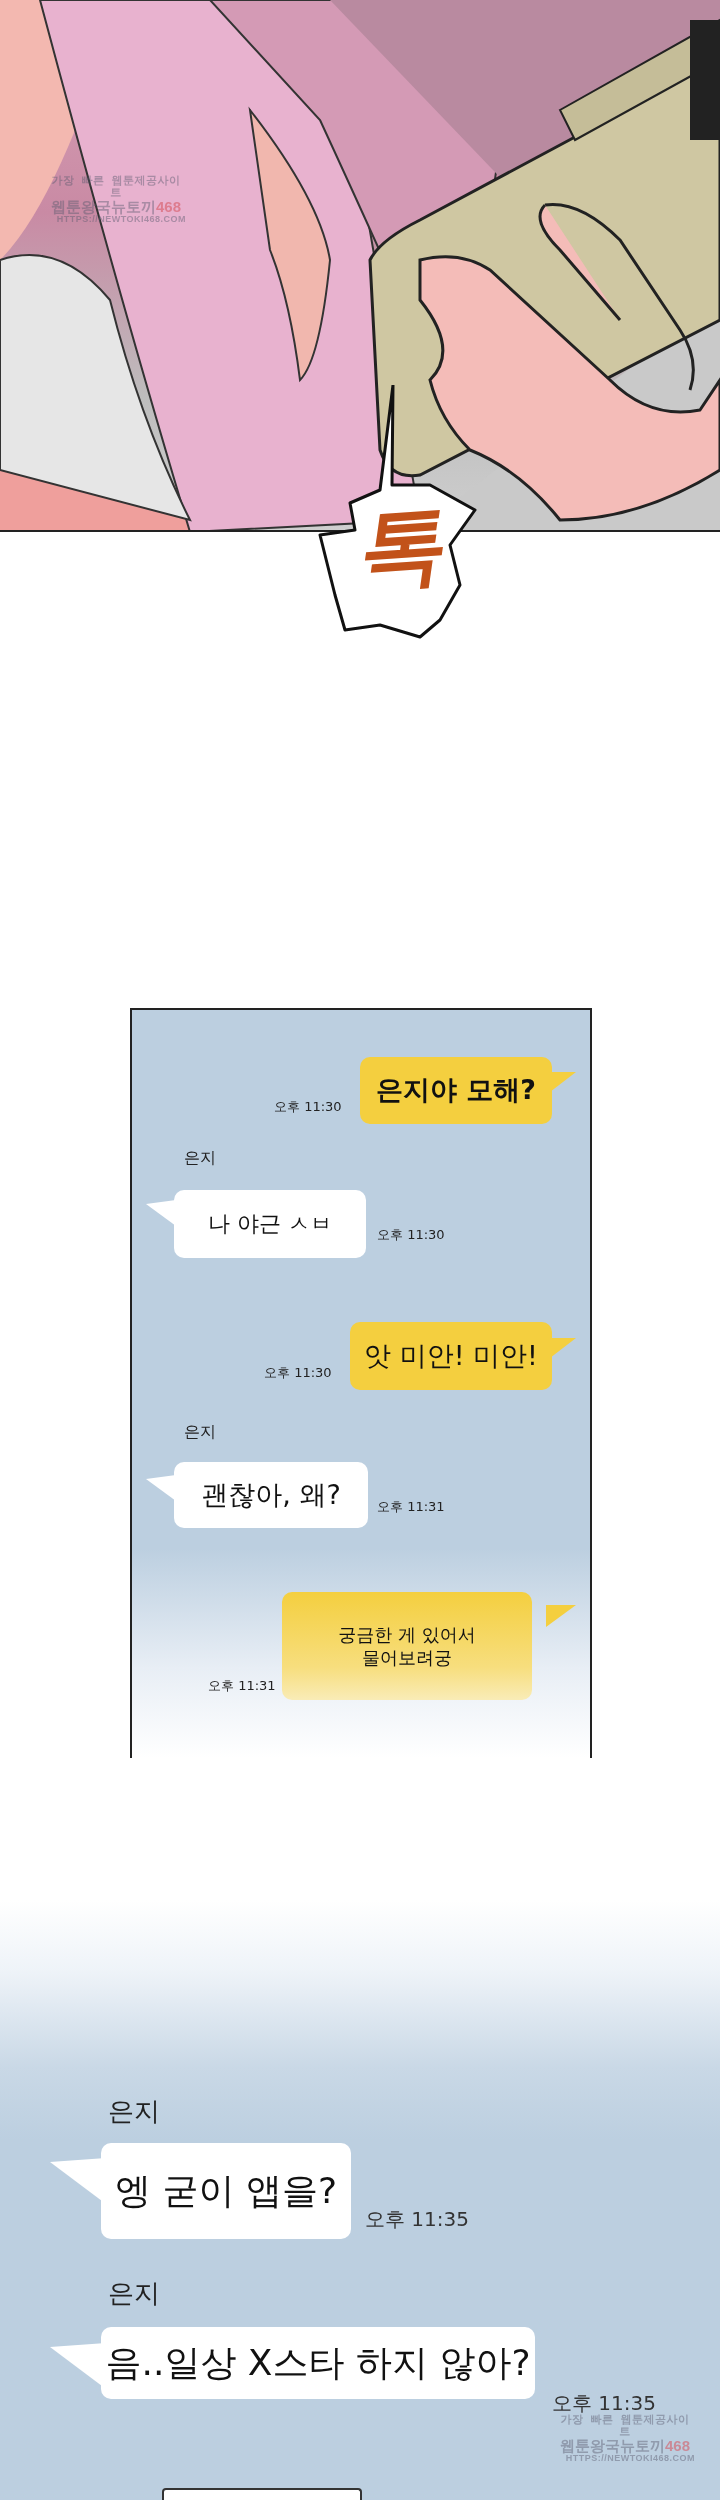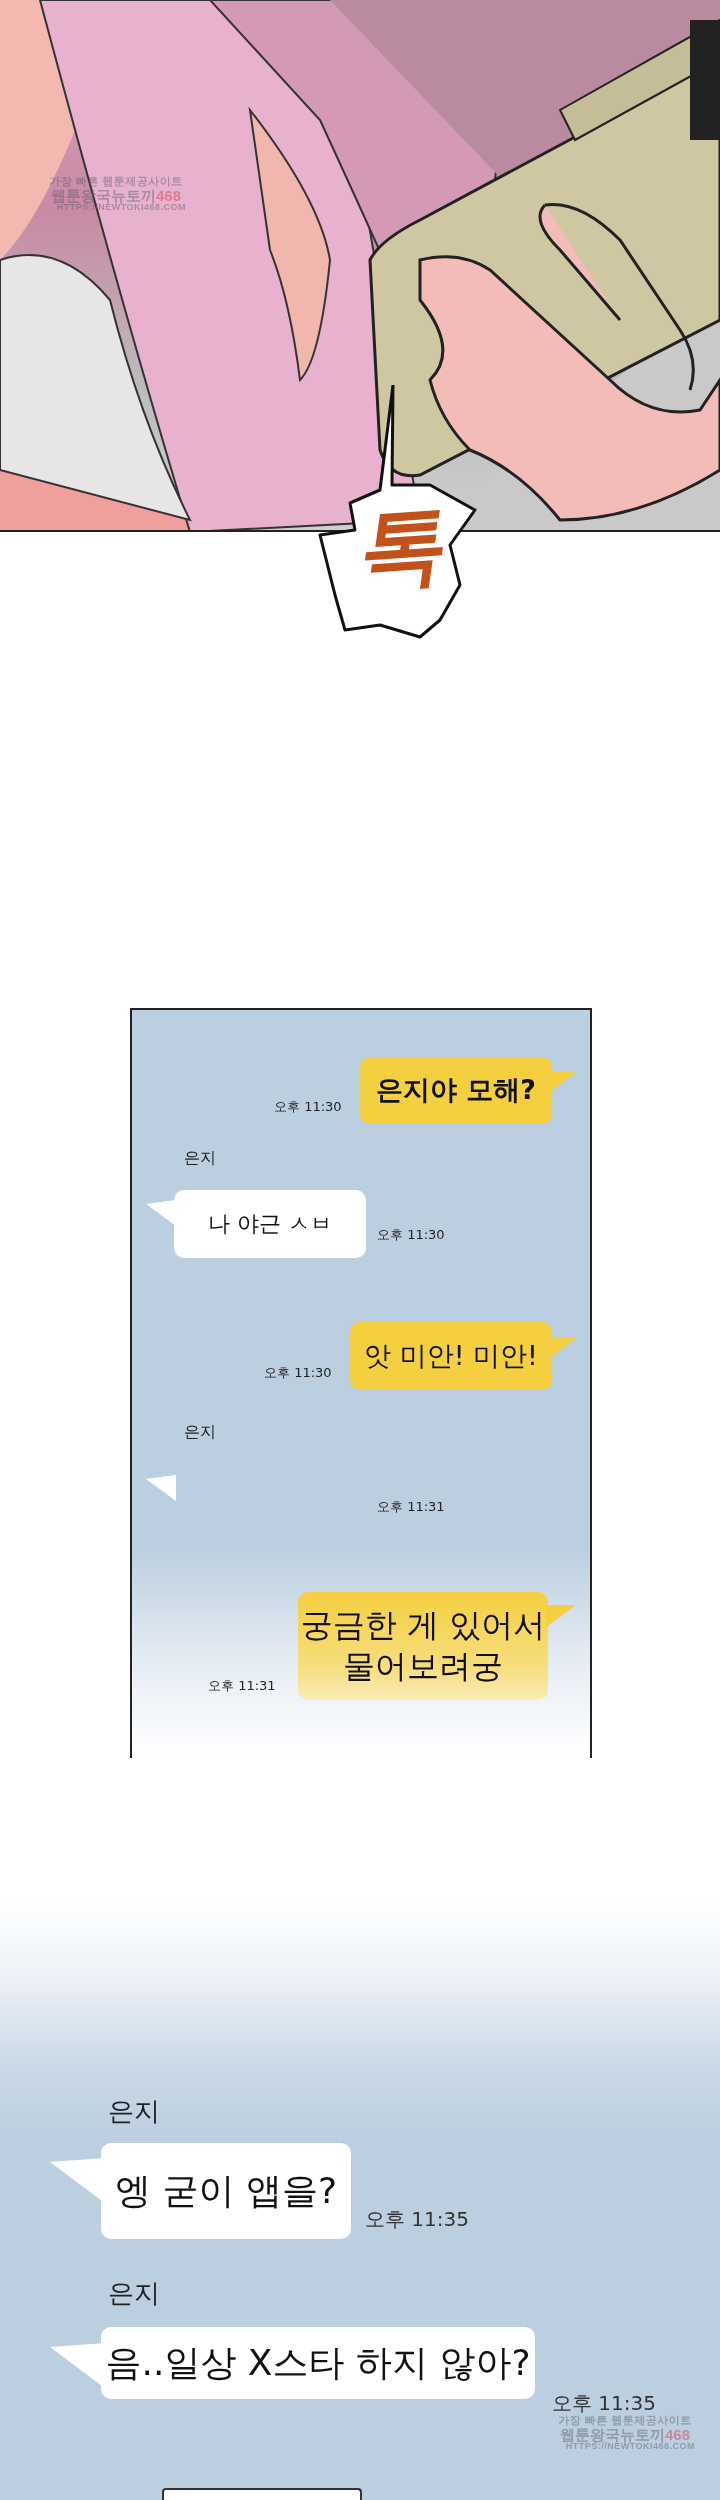--- a/index.html
+++ b/index.html
@@ -10,21 +10,21 @@
     .art-panel {
       position: absolute; left: 0; top: 0; width: 720px; height: 532px;
       overflow: hidden; border-bottom: 2px solid #222;
       background: linear-gradient(180deg, #d9a3b8 0%, #c98aa4 40%, #bdbdbd 75%, #cfcfcf 100%);
     }
     .art-panel svg { position: absolute; left: 0; top: 0; }
     .watermark {
       position: absolute; text-align: center; line-height: 1.05;
       color: rgba(90,90,110,0.45); font-family: "Liberation Sans", sans-serif; font-weight: bold;
     }
-    .watermark .wm-l1 { font-size: 11px; letter-spacing: 0.5px; }
+    .watermark .wm-l1 { font-size: 11px; letter-spacing: 0.5px; font-family: Liberation Mono, monospace; }
     .watermark .wm-l2 { font-size: 15px; }
     .watermark .wm-l3 { font-size: 9px; letter-spacing: 0.5px; text-align: right; }
     .watermark .wm-num { color: rgba(214,80,90,0.55); }
 
     
     .sfx-wrap { position: absolute; left: 310px; top: 385px; width: 170px; height: 260px; }
     .sfx-text {
       position: absolute; left: 52px; top: 118px; font-size: 86px; font-weight: bold;
       color: #c2521a; font-family: "DejaVu Serif", serif; transform: skewX(-12deg) rotate(-4deg);
       line-height: 1;
@@ -135,24 +135,27 @@
         <path d="M0 0 L26 0 L0 20 Z" fill="#f4cf3f"></path>
       </svg>
   </div>
 
   <div class="sender" style="left:52px; top:412px;">은지</div>
   <div style="position:absolute; left:14px; top:465px;">
     <svg width="30" height="28" viewBox="0 0 30 28">
         <path d="M0 4 L30 0 L30 26 Z" fill="#ffffff"></path>
       </svg>
   </div>
+  <div class="bubble other" style="left:42px; top:452px; width:194px; height:66px; font-size:27px;">
+    <span>괜찮아, 왜?</span>
+  </div>
   <div class="time" style="left:245px; top:488px;">오후 11:31</div>
 
   <div class="time" style="left:76px; top:667px;">오후 11:31</div>
-  <div class="bubble me fade" style="left:166px; top:582px; width:250px; height:108px; font-size:32px; flex-direction:column;">
+  <div class="bubble me fade" style="left:150px; top:582px; width:250px; height:108px; font-size:18px; flex-direction:column;">
     <span>궁금한 게 있어서</span>
     <span>물어보려궁</span>
   </div>
   <div style="position:absolute; left:414px; top:595px;">
     <svg width="32" height="28" viewBox="0 0 32 28">
         <path d="M0 0 L30 0 L0 22 Z" fill="#f4cf3f"></path>
       </svg>
   </div>
 </div>
 

